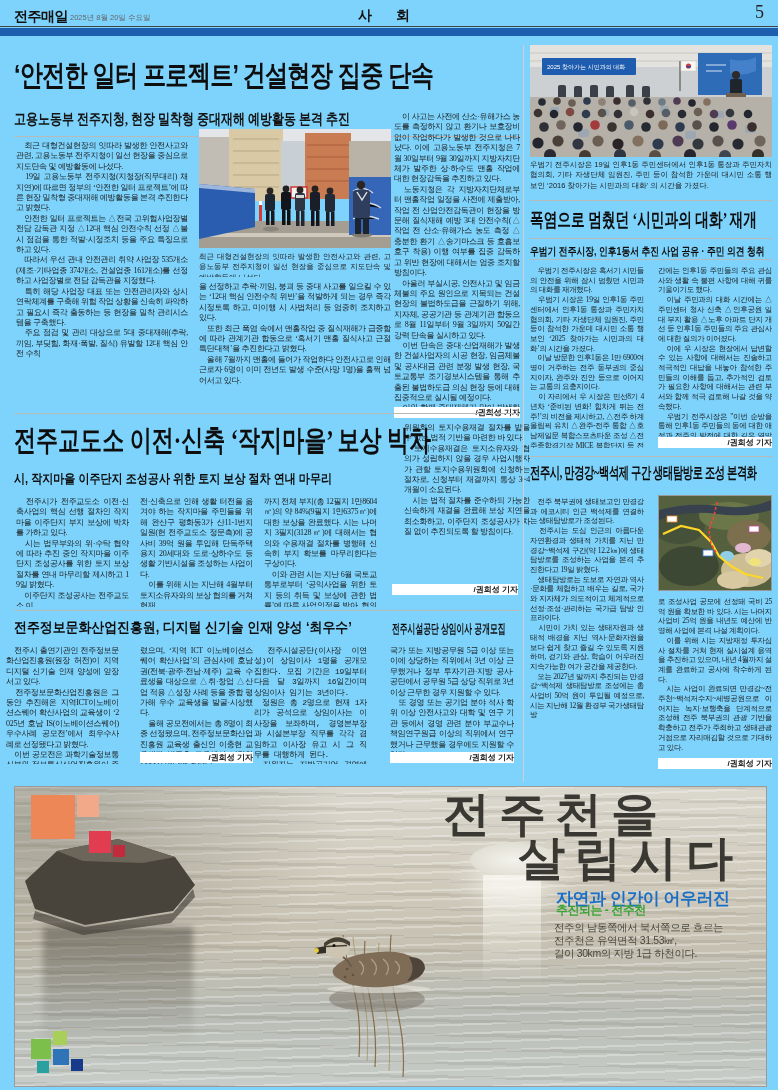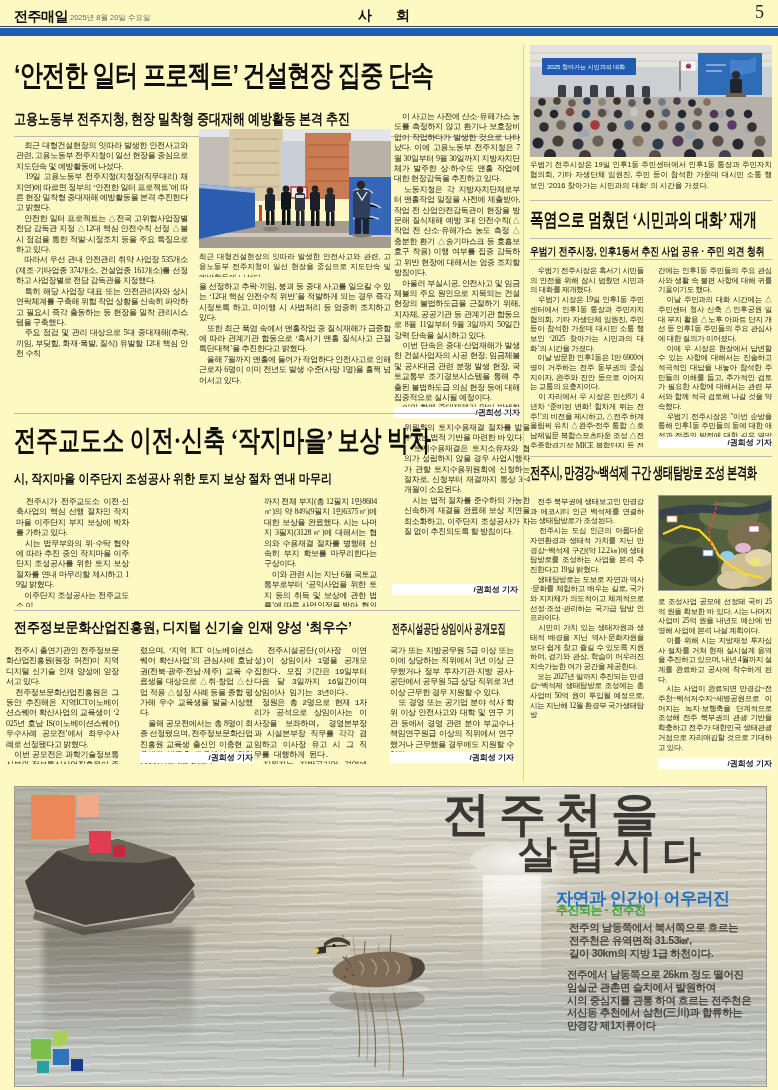--- a/index.html
+++ b/index.html
@@ -1,16 +1,16 @@
 <!DOCTYPE html>
 <html><head>
 <meta charset="utf-8">
 <style>
   html,body{margin:0;padding:0;background:#ffffff;}
-  #page{position:relative;width:778px;height:1090px;background:#fef9c3;overflow:hidden;
+  #page{position:relative;width:778px;height:1090px;background:#7dd3fc;overflow:hidden;
         font-family:"Liberation Sans",sans-serif;}
   .abs{position:absolute;}
   .hr{position:absolute;height:1px;background:#b9b9b9;}
   .vr{position:absolute;width:1px;background:#cfcfcf;}
   
   #masthead{left:14px;top:8px;font-size:14px;font-weight:900;color:#111;letter-spacing:-0.5px;}
   #hdate{left:70px;top:13px;font-size:7.5px;color:#666;}
   #hsection{left:0;right:0;top:7px;text-align:center;font-size:14px;font-weight:900;letter-spacing:10px;color:#111;}
   #hpage{right:14px;top:2px;font-size:18px;color:#222;font-family:"Liberation Serif",serif;}
   #topline{left:0;top:26px;width:778px;height:1px;background:#444;}
@@ -77,26 +77,26 @@
   
   #ad{left:14px;top:786px;width:751px;height:299px;border:1px solid #9a9a9a;overflow:hidden;
       background:linear-gradient(180deg,#dbd8ce 0%,#d2cdbf 28%,#c6c1b2 52%,#b9bcb5 76%,#c8cdc9 100%);}
   #ad .streak1{position:absolute;inset:0;background:repeating-linear-gradient(178deg,rgba(255,255,255,0.28) 0 2px,rgba(255,255,255,0) 2px 9px);}
   #ad .streak2{position:absolute;inset:0;background:repeating-linear-gradient(181deg,rgba(96,90,74,0.12) 0 3px,rgba(0,0,0,0) 3px 14px);}
   #ad .shade{position:absolute;left:-60px;top:-40px;width:420px;height:260px;
              background:radial-gradient(ellipse at 20% 30%,rgba(92,92,78,0.38),rgba(0,0,0,0) 65%);}
   .sq{position:absolute;}
   #ad-title1{position:absolute;left:428px;top:-4px;font-family:"Liberation Serif",serif;font-size:47px;
              color:#3a3833;letter-spacing:9px;font-weight:600;}
-  #ad-title2{position:absolute;left:503px;top:40px;font-family:"Liberation Serif",serif;font-size:39px;
+  #ad-title2{position:absolute;left:503px;top:40px;font-family:"Liberation Serif",serif;font-size:47px;
              color:#3a3833;letter-spacing:9px;font-weight:600;}
   #ad-tag1{position:absolute;left:541px;top:100px;font-size:17px;font-weight:900;color:#1a70c8;letter-spacing:-0.5px;}
   #ad-tag2{position:absolute;left:541px;top:115px;font-size:12px;font-weight:900;color:#3aa335;letter-spacing:-0.5px;}
-  .ad-para{position:absolute;font-size:10.5px;line-height:12.8px;color:#4a473c;font-weight:700;
-           white-space:pre-line;letter-spacing:-0.4px;margin-left:15px;}
+  .ad-para{position:absolute;font-size:10.5px;line-height:12.8px;color:#4a473c;font-weight:400;
+           white-space:pre-line;letter-spacing:-0.4px;}
   #ad-para1{left:539px;top:134px;}
   #ad-para2{left:537px;top:181px;}
   #ad-wstone{position:absolute;left:455px;top:56px;width:88px;height:34px;border-radius:50%;
              background:radial-gradient(#f4f3ec,#d9d7ca);box-shadow:0 18px 30px rgba(250,250,244,0.8);}
   #ad-wstreak{position:absolute;left:468px;top:88px;width:58px;height:110px;
               background:linear-gradient(180deg,rgba(250,249,242,0.75),rgba(250,249,242,0));}
   #ad-rockrefl{position:absolute;left:28px;top:140px;width:150px;height:120px;
                background:linear-gradient(180deg,rgba(62,58,50,0.45),rgba(62,58,50,0));filter:blur(3px);}
 </style>
 </head>
@@ -321,20 +321,22 @@
 　이에 우 시장은 현장에서 답변할 수 있는 사항에 대해서는 진솔하고 적극적인 대답을 내놓아 참석한 주민들의 이해를 돕고, 추가적인 검토가 필요한 사항에 대해서는 관련 부서와 함께 적극 검토해 나갈 것을 약속했다.
 　우범기 전주시장은 "이번 순방을 통해 인후1동 주민들의 동에 대한 애정과 전주의 발전에 대한 깊은 열망을 느낄 수 있었다"면서 "전주의 확실한 변화를 보여주기 위해 앞으로도 시민 한분 한분의 목소리에 귀를 기울이겠다"고 말했다.</div>
   <div class="byline" id="a2-byline">/권희성 기자</div>
 
   <div class="hr" id="a3-ruletop"></div>
   <div class="abs h-serif" id="a3-headline">전주교도소 이전·신축 ‘작지마을’ 보상 박차</div>
   <div class="abs h-sans" id="a3-subhead">시, 작지마을 이주단지 조성공사 위한 토지 보상 절차 연내 마무리</div>
   <div class="bt" id="a3-col1">　전주시가 전주교도소 이전·신축사업의 핵심 선행 절차인 작지마을 이주단지 부지 보상에 박차를 가하고 있다.
 　시는 법무부와의 위·수탁 협약에 따라 추진 중인 작지마을 이주단지 조성공사를 위한 토지 보상 절차를 연내 마무리할 제시하고 19일 밝혔다.
 　이주단지 조성공사는 전주교도소 이</div>
+  <div class="bt" id="a3-col2">전·신축으로 인해 생활 터전을 옮겨야 하는 작지마을 주민들을 위해 완산구 평화동3가 산11-1번지 일원(현 전주교도소 정문측)에 공사비 39억 원을 투입해 단독주택용지 20세대와 도로·상하수도 등 생활 기반시설을 조성하는 사업이다.
+　이를 위해 시는 지난해 4월부터 토지소유자와의 보상 협의를 거쳐 현재</div>
   <div class="bt" id="a3-col3">까지 전체 부지(총 12필지 1만8604㎡)의 약 84%(9필지 1만6375㎡)에 대한 보상을 완료했다. 시는 나머지 3필지(3128㎡)에 대해서는 협의와 수용재결 절차를 병행해 신속히 부지 확보를 마무리한다는 구상이다.
 　이와 관련 시는 지난 6월 국토교통부로부터 ‘공익사업을 위한 토지 등의 취득 및 보상에 관한 법률’에 따른 사업인정을 받아, 협의가 불가능한 토지에 대해서는 전북특별자치도 토지수용</div>
   <div class="bt" id="a3-col4">위원회의 토지수용재결 절차를 밟을 수 있는 법적 기반을 마련한 바 있다.
 　토지수용재결은 토지소유자와 협의가 성립하지 않을 경우 사업시행자가 관할 토지수용위원회에 신청하는 절차로, 신청부터 재결까지 통상 3~4개월이 소요된다.
 　시는 법적 절차를 준수하되 가능한 신속하게 재결을 완료해 보상 지연을 최소화하고, 이주단지 조성공사가 차질 없이 추진되도록 할 방침이다.</div>
   <div class="byline" id="a3-byline">/권희성 기자</div>
 
   <div class="hr" id="a4-rule"></div>
   <div class="abs h-serif" id="a4-headline">전주시, 만경강~백석제 구간 생태탐방로 조성 본격화</div>
   <div class="bt bt-sm" id="a4-col1">　전주 북부권에 생태보고인 만경강과 에코시티 인근 백석제를 연결하는 생태탐방로가 조성된다.
@@ -360,21 +362,21 @@
       <polyline points="58,6 55,20 50,34 52,48 58,58" fill="none" stroke="#ff4040" stroke-width="1.5" stroke-dasharray="3,2"></polyline>
       <g fill="#ffffff" stroke-width="0.8">
           <rect x="8" y="20" width="10" height="6" stroke="#e88a2a"></rect>
           <rect x="44" y="54" width="10" height="6" stroke="#3a7ad0"></rect>
           <rect x="90" y="30" width="10" height="6" stroke="#c04a9a"></rect>
         </g>
     </svg>
   </div>
   <div class="bt bt-sm" id="a4-col2">로 조성사업 공모에 선정돼 국비 25억 원을 확보한 바 있다. 시는 나머지 사업비 25억 원을 내년도 예산에 반영해 사업에 본격 나설 계획이다.
 　이를 위해 시는 지방재정 투자심사 절차를 거쳐 현재 실시설계 용역을 추진하고 있으며, 내년 4월까지 설계를 완료하고 공사에 착수하게 된다.
-　시는 사업이 완료되면 만경강~전주천~백석저수지~세병공원으로 이어지는 녹지·보행축을 단계적으로 조성해 전주 북부권의 관광 기반을 확충하고 전주가 대한민국 생태관광 거점으로 자리매김할 것으로 기대하고 있다.</div>
+　시는 사업이 완료되면 만경강~전주천~백석저수지~세병공원으로 이어지는 녹지·보행축을 단계적으로 조성해 전주 북부권의 관광 기반을 확충하고 전주가 주최하고 생태관광 거점으로 자리매김할 것으로 기대하고 있다.</div>
   <div class="byline" id="a4-byline">/권희성 기자</div>
 
   <div class="hr" id="a5-rule"></div>
   <div class="abs h-sans" id="a5-headline">전주정보문화산업진흥원, 디지털 신기술 인재 양성 ‘최우수’</div>
   <div class="abs h-sans" id="a6-headline">전주시설공단 상임이사 공개모집</div>
   <div class="bt" id="a5-col1">　전주시 출연기관인 전주정보문화산업진흥원(원장 허전)이 지역 디지털 신기술 인재 양성에 앞장서고 있다.
 　전주정보문화산업진흥원은 그동안 추진해온 지역ICT이노베이션스퀘어 확산사업의 교육생이 ‘2025년 호남 IS(이노베이션스퀘어) 우수사례 공모전’에서 최우수사례로 선정됐다고 밝혔다.
 　이번 공모전은 과학기술정보통신부와 정보통신산업진흥원이 주최하고 광주정보문화산업진흥원이 주관해 열</div>
   <div class="bt" id="a5-col2">렸으며, ‘지역 ICT 이노베이션스퀘어 확산사업’의 관심사에 호남권(전북·광주·전남·제주) 교육 수료생을 대상으로 △취·창업 △산업 적용 △성장 사례 등을 종합 평가해 우수 교육생을 발굴·시상했다.
 　올해 공모전에서는 총 8명이 최종 선정됐으며, 전주정보문화산업진흥원 교육생 출신인 이충현 교육생과 박근호 교육생이 나란히 수상자 명단에 올랐다.</div>
@@ -444,20 +446,15 @@
     <div class="sq" style="left:38px;top:262px;width:16px;height:16px;background:#2f74b8;"></div>
     <div class="sq" style="left:56px;top:272px;width:12px;height:12px;background:#173a8a;"></div>
     <div class="sq" style="left:22px;top:274px;width:12px;height:12px;background:#2aa0a0;"></div>
     <div id="ad-title1">전주천을</div>
     <div id="ad-title2">살립시다</div>
     <div id="ad-tag1">자연과 인간이 어우러진</div>
     <div id="ad-tag2">추진되는 - 전주천</div>
     <div class="ad-para" id="ad-para1">전주의 남동쪽에서 북서쪽으로 흐르는
 전주천은 유역면적 31.53㎢,
 길이 30km의 지방 1급 하천이다.</div>
-    <div class="ad-para" id="ad-para2">전주에서 남동쪽으로 26km 정도 떨어진
-임실군 관촌면 슬치에서 발원하여
-시의 중심지를 관통 하여 흐르는 전주천은
-서신동 추천에서 삼천(三川)과 합류하는
-만경강 제1지류이다</div>
   </div>
 
 </div>
 
 </body></html>

